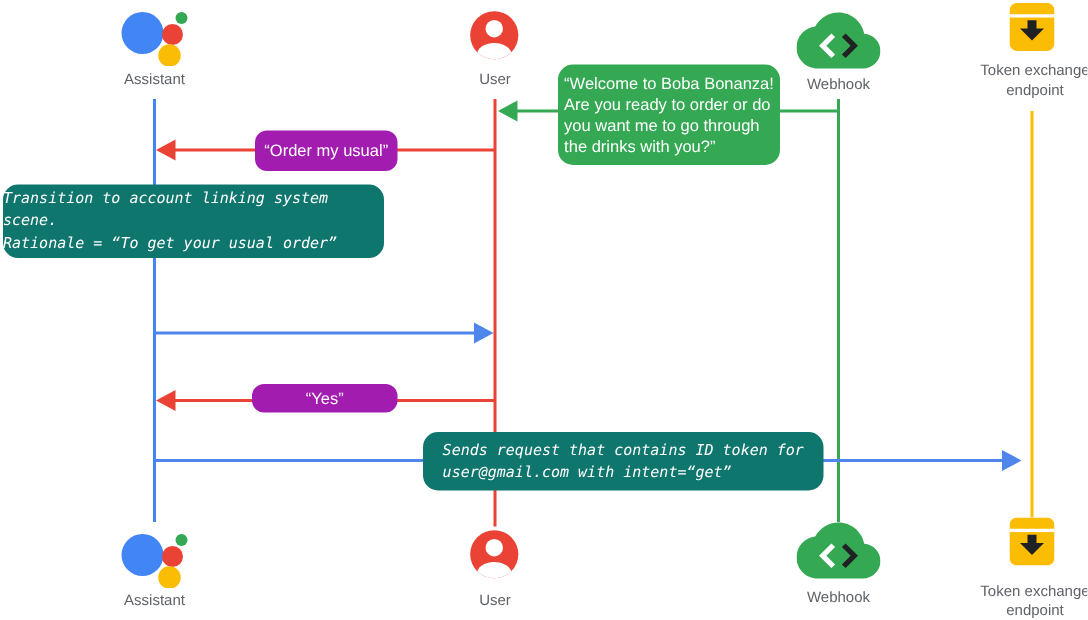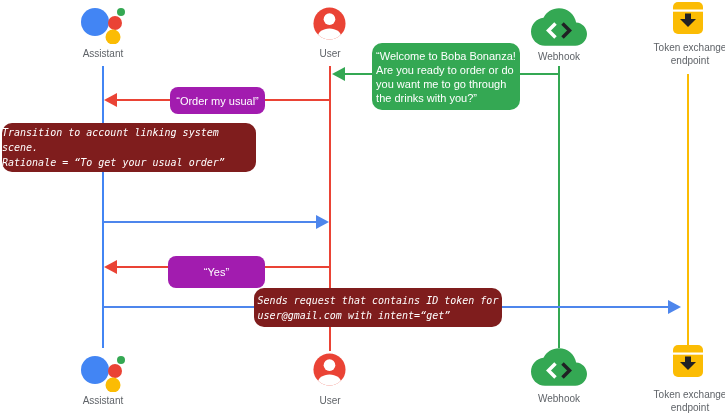--- a/index.html
+++ b/index.html
@@ -7,21 +7,21 @@
           font-family:"Liberation Sans",sans-serif;}
   .lifeline{position:absolute;width:2px;z-index:1;}
   .hline{position:absolute;height:2px;z-index:2;}
   .ahead{position:absolute;width:0;height:0;z-index:2;}
   .ahead.left{border-top:7px solid transparent;border-bottom:7px solid transparent;}
   .ahead.right{border-top:7px solid transparent;border-bottom:7px solid transparent;}
   .bubble{position:absolute;z-index:3;color:#fff;display:flex;align-items:center;justify-content:center;
           text-align:left;white-space:pre-line;border-radius:10px;font-size:11px;line-height:14px;}
   .bubble.red{background:#a21caf;border-radius:8px;}
   .bubble.green{background:#34a853;}
-  .bubble.blue{background:#7f1d1d;}
+  .bubble.blue{background:#0f766e;}
   .note{font-family:"DejaVu Sans Mono",monospace;font-style:italic;font-size:10px;line-height:15px;}
   .actor{position:absolute;z-index:4;}
   .actor-label{position:absolute;z-index:4;width:130px;text-align:center;color:#5f6368;
                font-size:10px;font-weight:500;white-space:pre-line;line-height:13px;}
 </style>
 </head>
 <body>
 
 <div class="canvas">
 
@@ -49,23 +49,23 @@
 Are you ready to order or do
 you want me to go through
 the drinks with you?”</div>
 
   <div class="bubble red" style="left:170px;top:87px;width:95px;height:27px;">“Order my usual”</div>
 
   <div class="bubble blue note" style="left:2px;top:123px;width:254px;height:49px;">Transition to account linking system scene.
 Rationale = “To get your usual order”</div>
 
 
-  <div class="bubble red" style="left:168px;top:256px;width:97px;height:32px;">“Yes”</div>
+  <div class="bubble red" style="left:168px;top:256px;width:97px;height:19px;">“Yes”</div>
 
-  <div class="bubble blue note" style="left:254px;top:288px;width:248px;height:39px;">Sends request that contains ID token for
+  <div class="bubble blue note" style="left:282px;top:288px;width:267px;height:39px;">Sends request that contains ID token for
 user@gmail.com with intent=“get”</div>
 
   <div class="actor" style="left:80px;top:4px;">
     <svg width="46" height="40" viewBox="0 0 46 40">
       <circle cx="15" cy="18" r="14" fill="#4285f4"></circle>
       <circle cx="41" cy="8" r="4" fill="#34a853"></circle>
       <circle cx="35" cy="19" r="7" fill="#ea4335"></circle>
       <circle cx="33" cy="33" r="7.5" fill="#fbbc04"></circle>
     </svg>
   </div>

